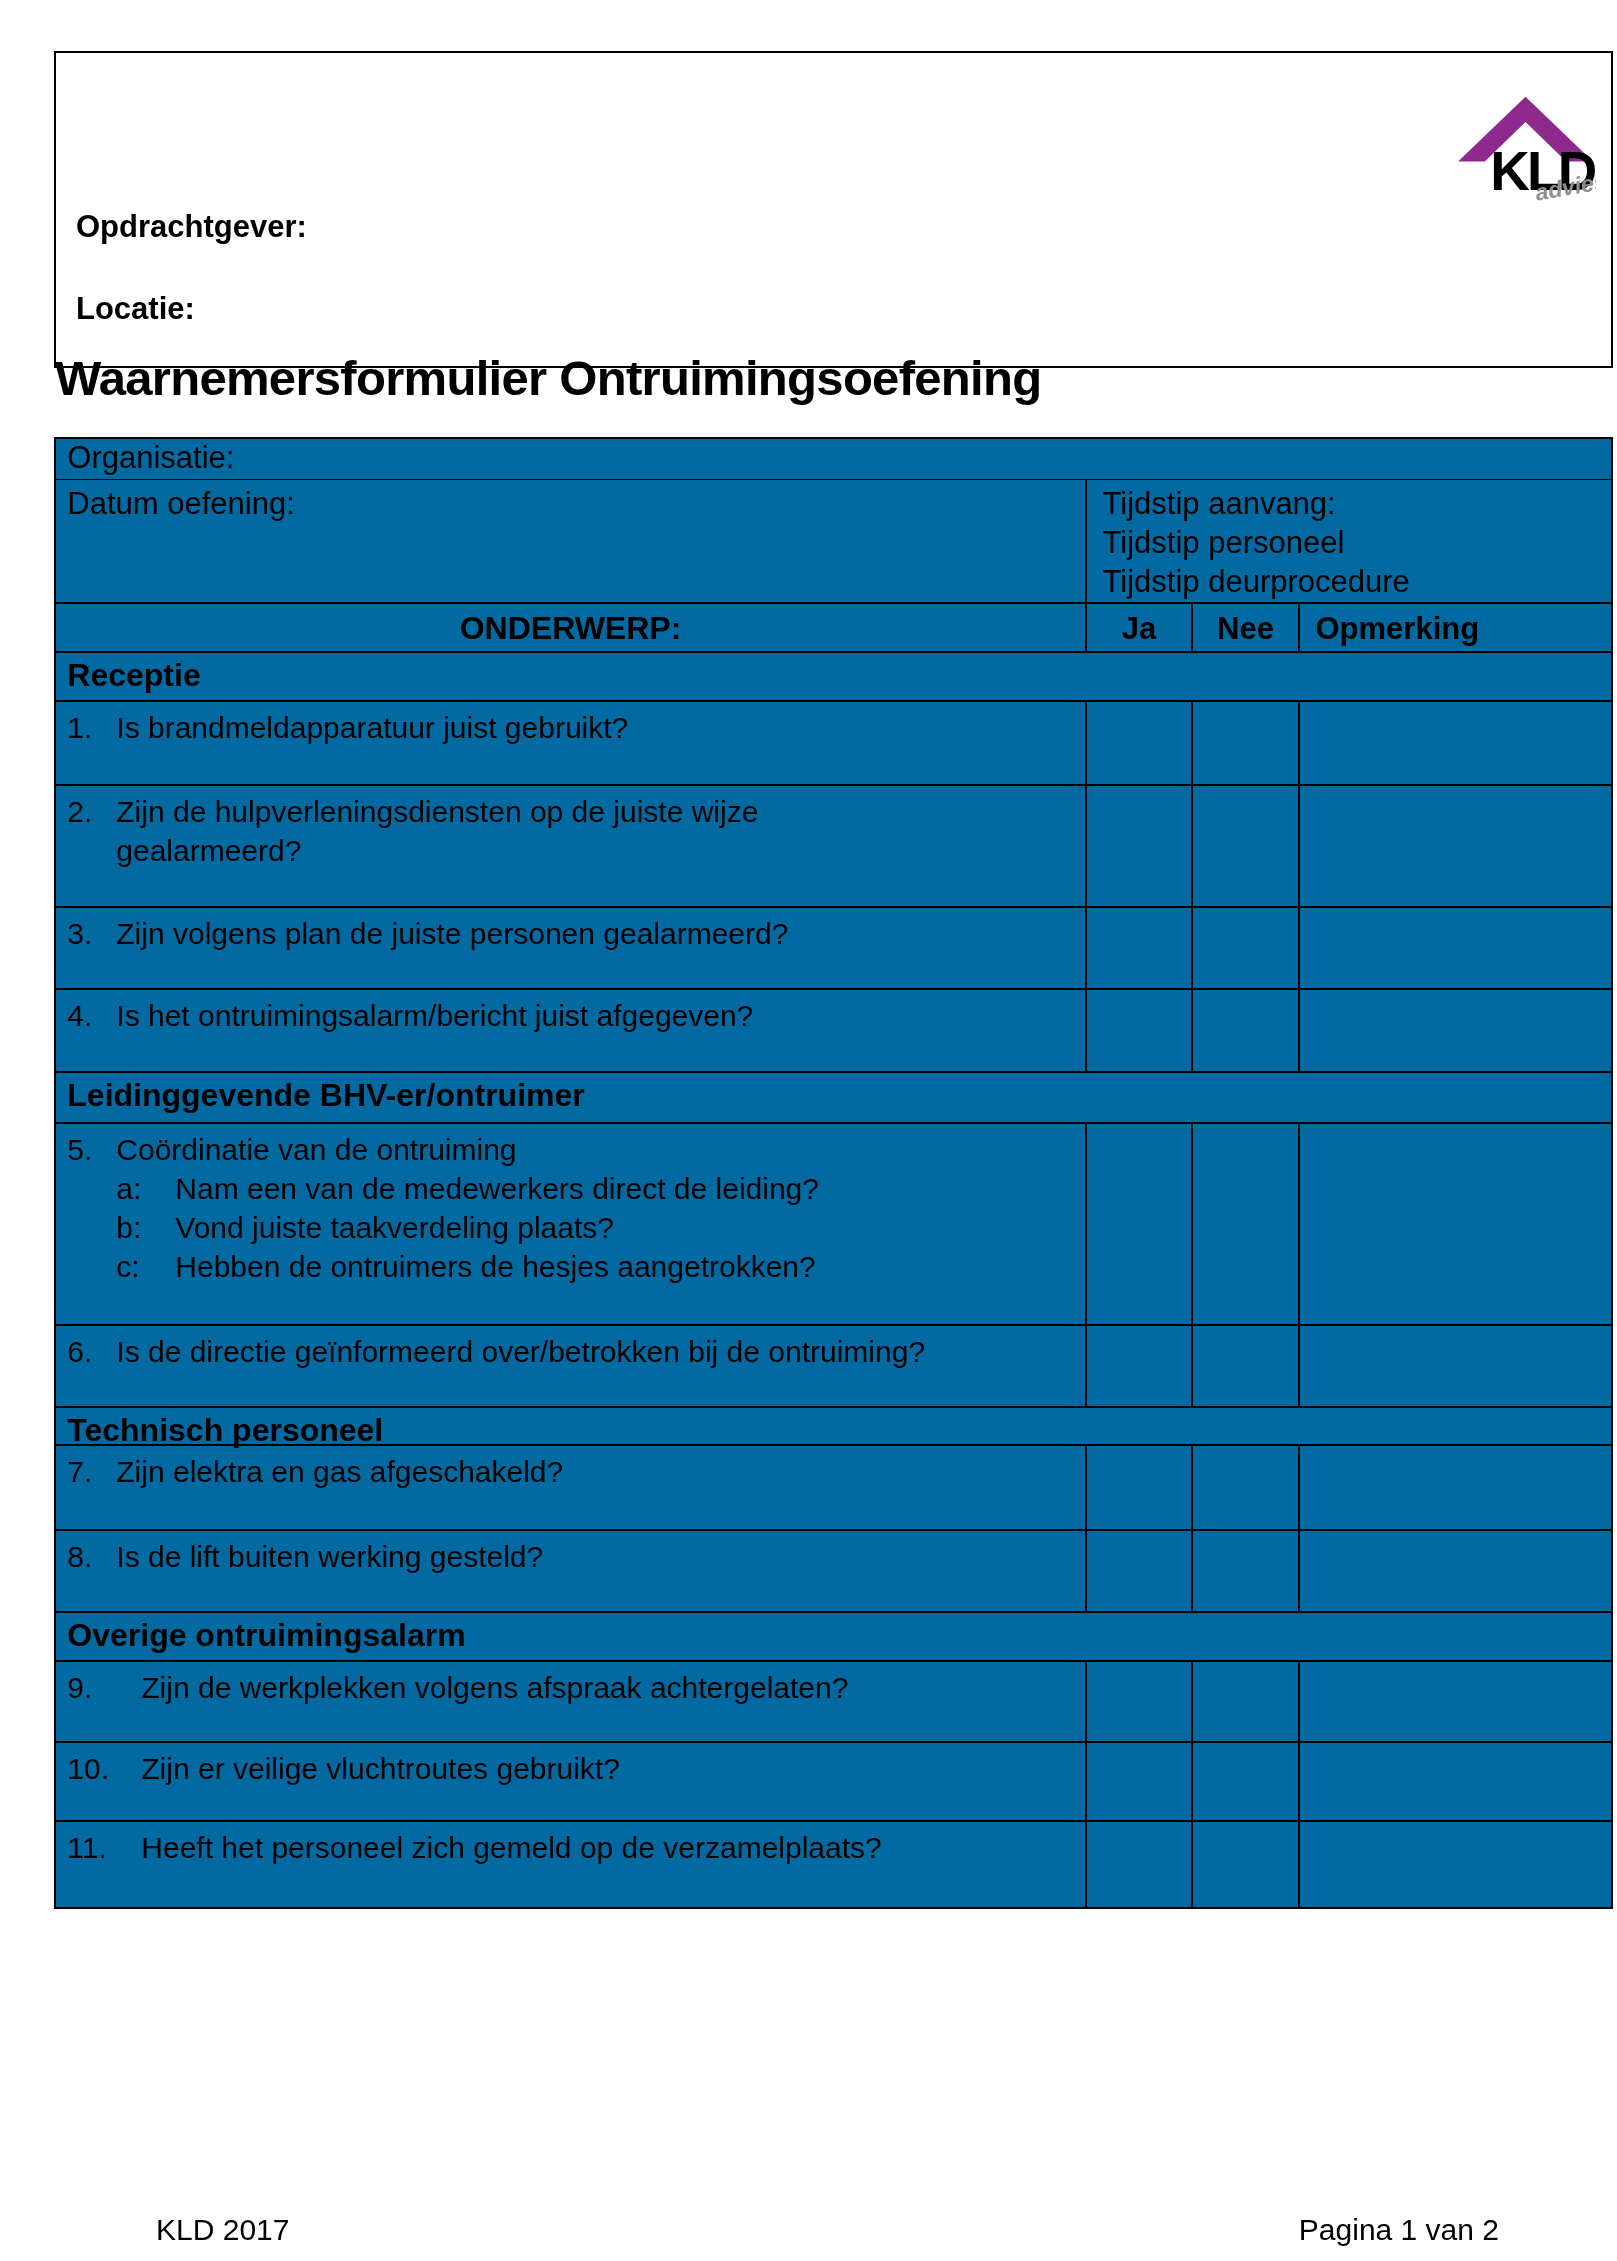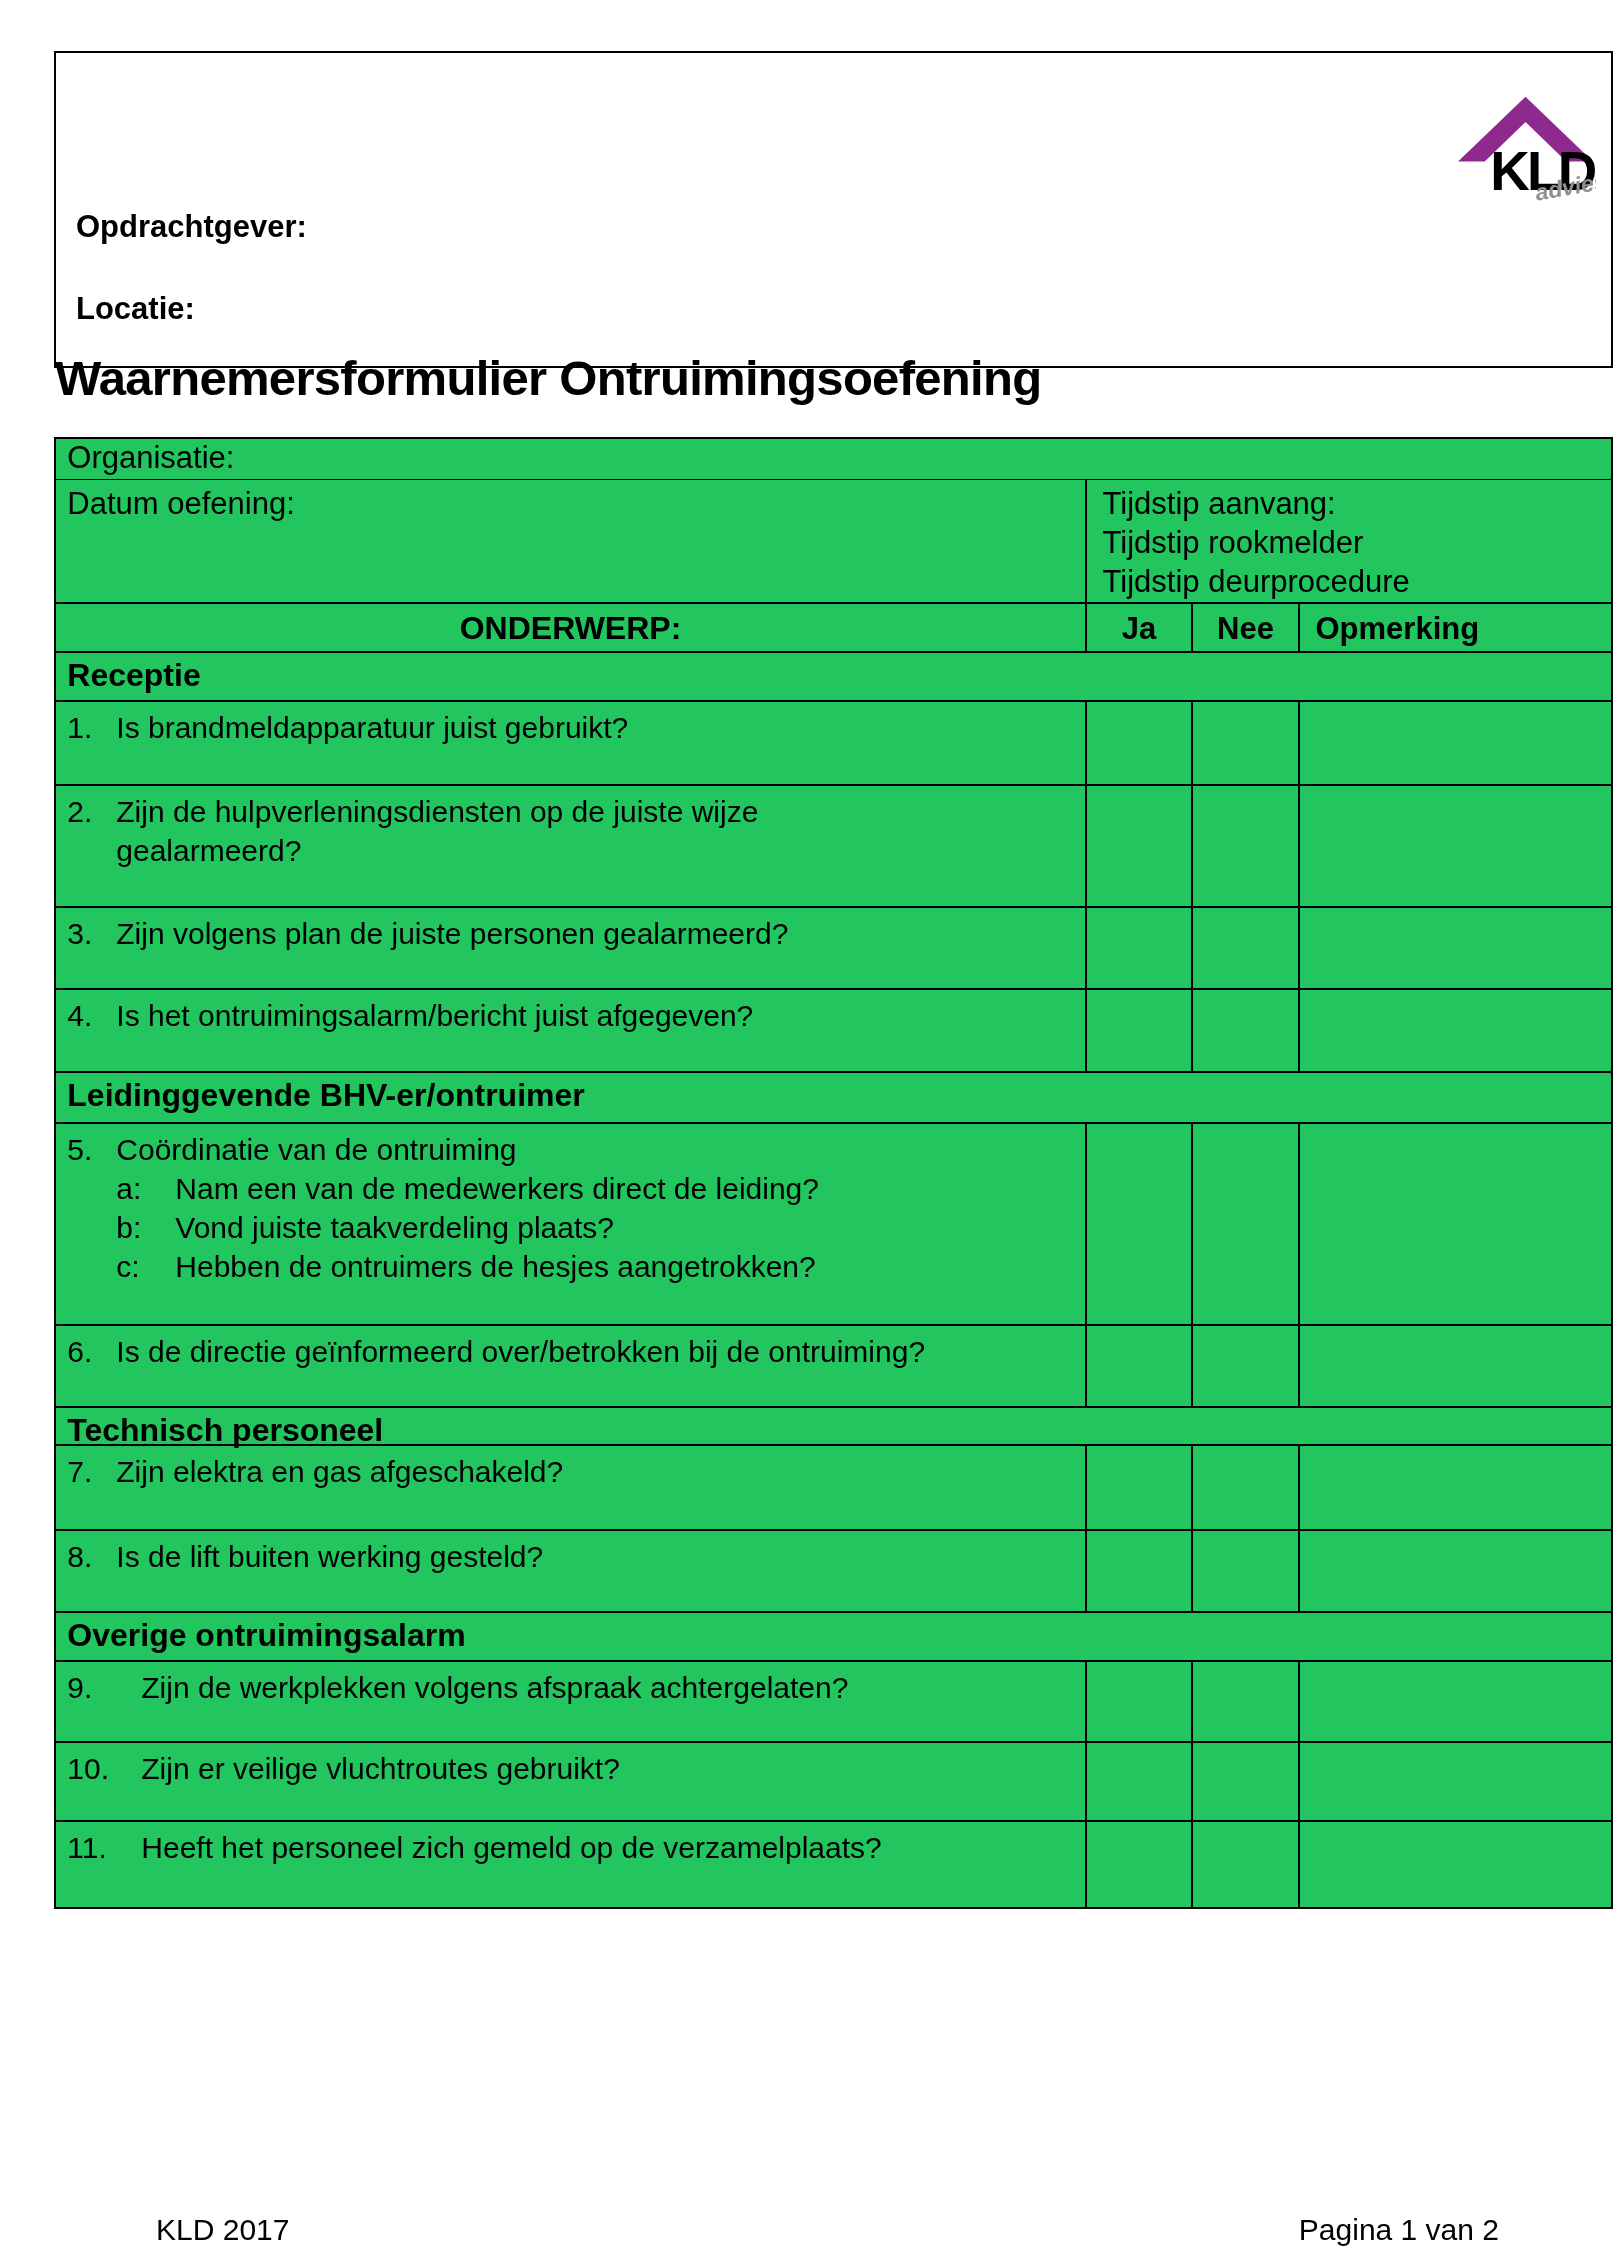--- a/index.html
+++ b/index.html
@@ -17,21 +17,21 @@
   .lbl-locatie { top:238px; }
   .logo { position:absolute; top:41px; right:15.5px; width:141px; height:118px; }
   
   .title {
     position:absolute; left:55px; top:350px; font-size:49px; font-weight:bold;
     letter-spacing:-0.7px; white-space:nowrap;
   }
   
   .tbl {
     position:absolute; left:54px; top:437px; width:1559px;
-    border:2.1px solid #000; box-sizing:border-box; background:#22c55e;
+    border:2.1px solid #000; box-sizing:border-box; background:#0369a1;
   }
   .row { display:grid; grid-template-columns:1029px 106px 107px 1fr; box-sizing:border-box; }
   .row + .row { border-top:2.8px solid #000; }
   .row.thin-top { border-top:1.4px solid #000; }
   .row.full { display:block; }
   .row.two-col { grid-template-columns:1029px 1fr; }
   .cell { box-sizing:border-box; min-width:0; }
   .cell.bordered { border-left:2.1px solid #000; }
   .org-cell { padding:1.4px 0 0 11.3px; font-size:31px; }
   .datum-cell { padding:5.6px 0 0 11.3px; font-size:31px; }
@@ -74,21 +74,21 @@
   <div class="tbl">
 
     <div class="row full" style="height:40px">
       <div class="org-cell">Organisatie:</div>
     </div>
 
     <div class="row two-col thin-top" style="height:123px">
       <div class="cell datum-cell">Datum oefening:</div>
       <div class="cell bordered tijd-cell">
         <div>Tijdstip aanvang:</div>
-        <div>Tijdstip rookmelder</div>
+        <div>Tijdstip personeel</div>
         <div>Tijdstip deurprocedure</div>
       </div>
     </div>
 
 
     <div class="row" style="height:49px">
       <div class="cell hdr-onderwerp">ONDERWERP:</div>
       <div class="cell bordered hdr-ans">Ja</div>
       <div class="cell bordered hdr-ans">Nee</div>
       <div class="cell bordered hdr-opm">Opmerking</div>

